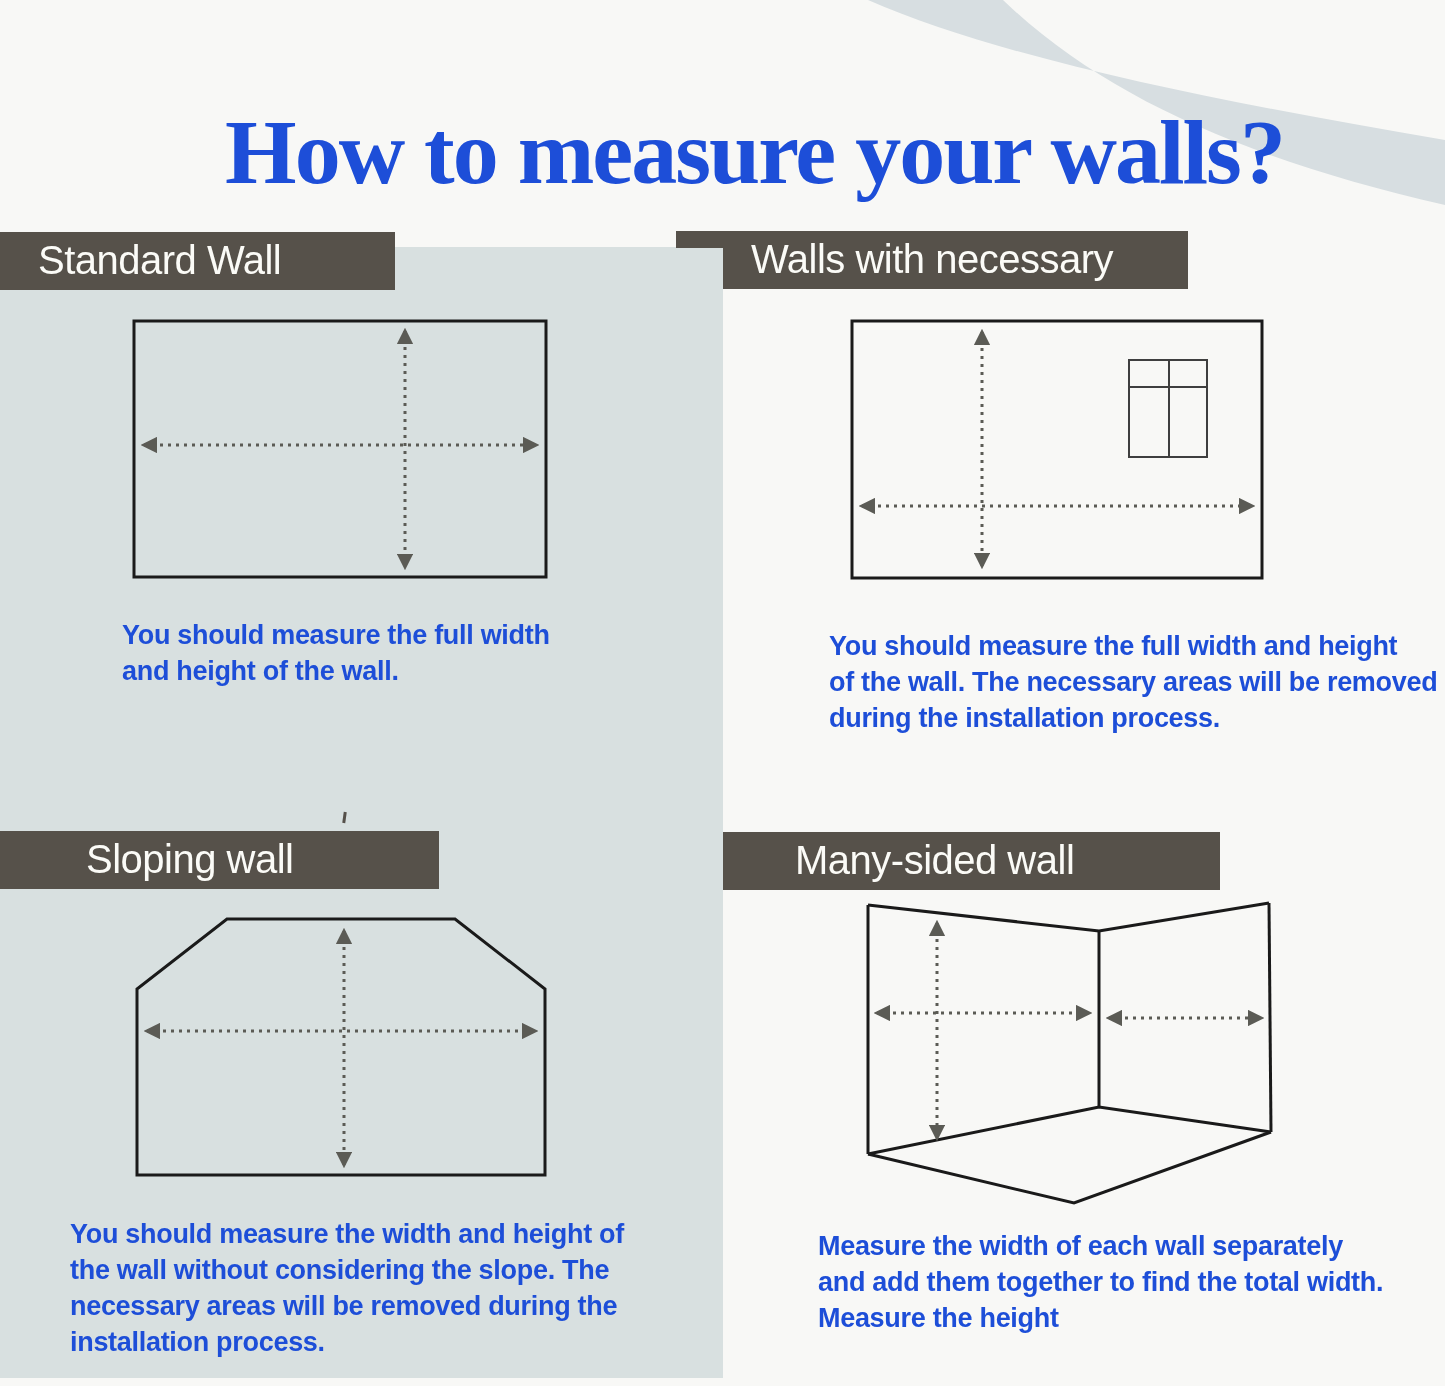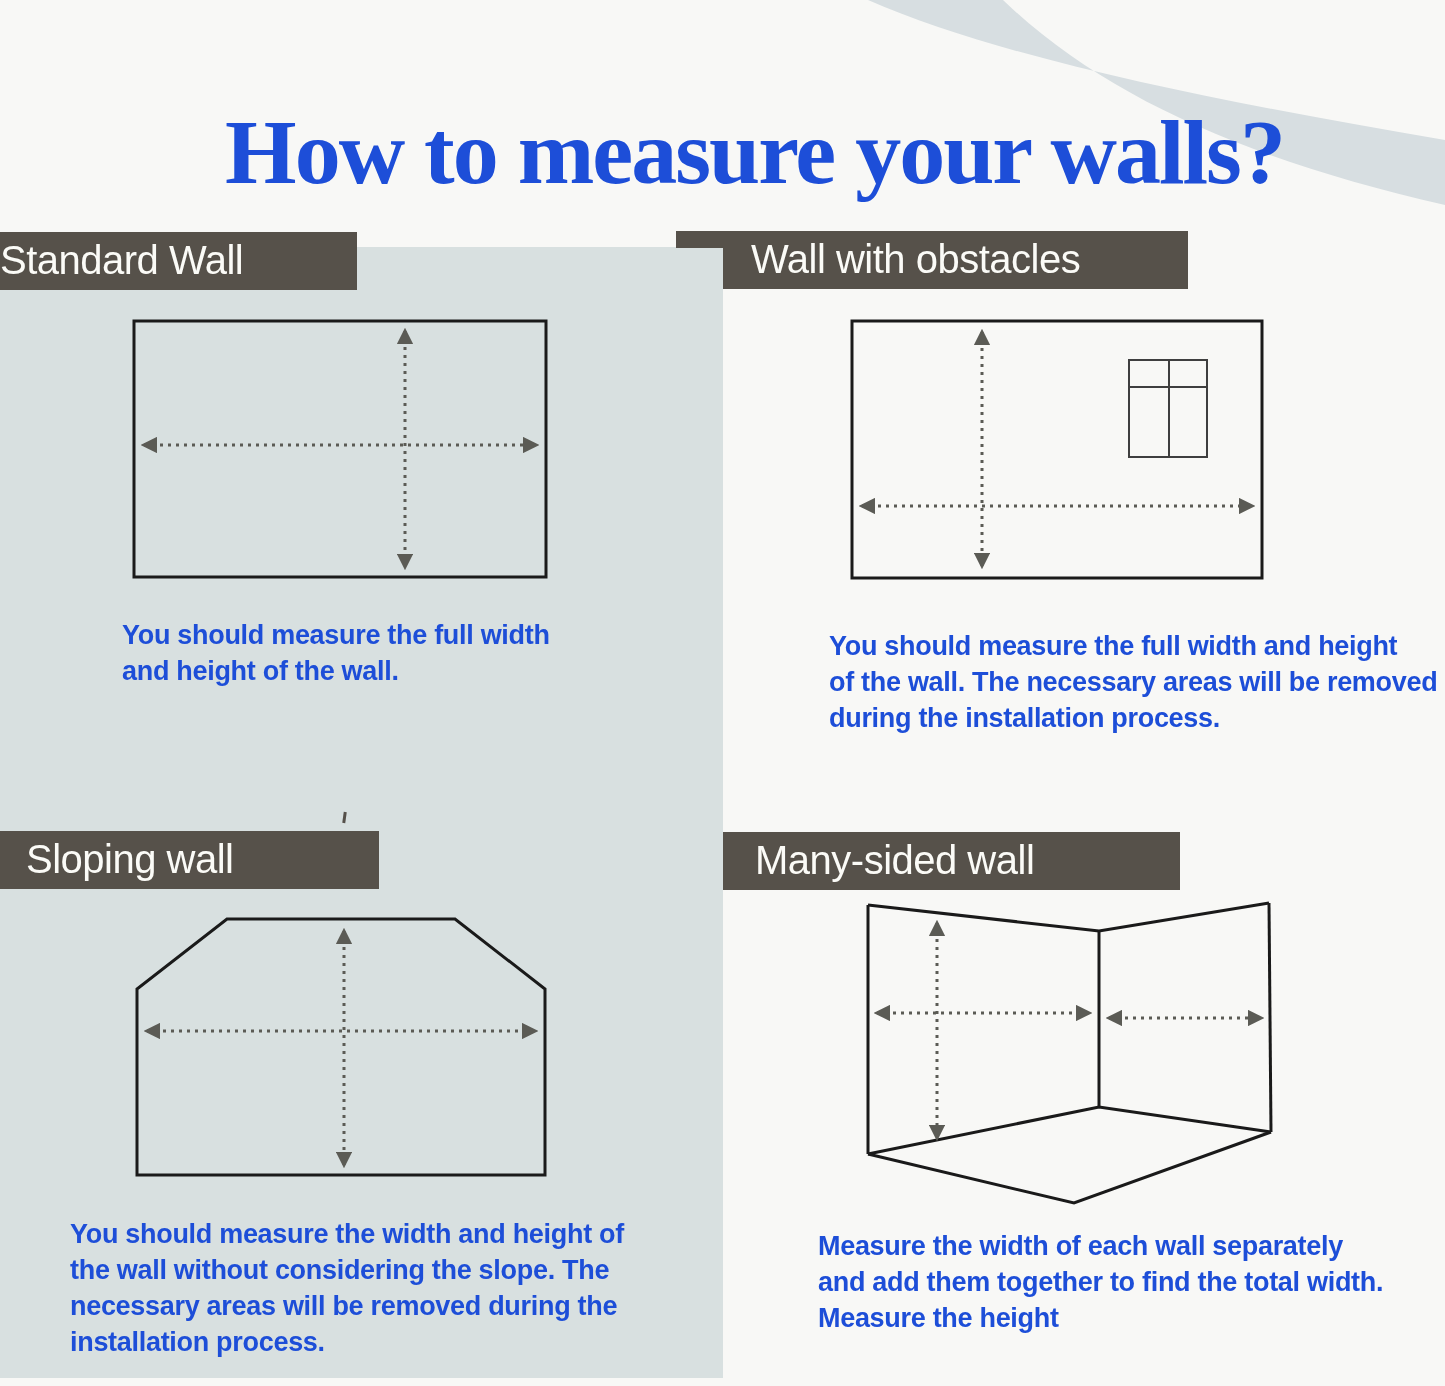--- a/index.html
+++ b/index.html
@@ -19,25 +19,25 @@
 
   
   .blue-panel{position:absolute;left:0;top:247px;width:723px;height:1131px;background:#d8e0e0;z-index:0;}
 
   
   .hdr{
     position:absolute;height:58px;background:#56514a;z-index:3;
     color:#fbfbf7;font-size:40px;letter-spacing:-0.5px;line-height:56px;
     white-space:nowrap;overflow:hidden;
   }
-  .hdr-standard{left:0;top:232px;width:357px;}
+  .hdr-standard{left:0;top:232px;width:357px;padding-left:38px;}
   .hdr-obstacles{left:723px;top:231px;width:437px;padding-left:28px;box-sizing:content-box;}
   .hdr-obstacles-notch{position:absolute;left:676px;top:231px;width:47px;height:17px;background:#56514a;z-index:3;}
-  .hdr-sloping{left:0;top:831px;width:353px;padding-left:26px;}
-  .hdr-many{left:723px;top:832px;width:425px;padding-left:32px;}
+  .hdr-sloping{left:0;top:831px;width:353px;padding-left:86px;}
+  .hdr-many{left:723px;top:832px;width:425px;padding-left:72px;}
 
   
   .caption{
     position:absolute;z-index:4;color:#1d4ed8;
     font-size:27px;line-height:36px;letter-spacing:-0.3px;font-weight:bold;
     white-space:pre-line;
   }
   .cap-standard{left:122px;top:617px;width:480px;}
   .cap-obstacles{left:785px;top:628px;width:640px;margin-left:44px;}
   .cap-sloping{left:70px;top:1208px;width:610px;margin-top:8px;}
@@ -63,21 +63,21 @@
              C 1250 160, 1105 98, 1003 0
              Z" fill="#d7dee1"></path>
   </svg>
 
   <div class="blue-panel"></div>
 
   <h1 class="page-title">How to measure your walls?</h1>
 
   <div class="hdr hdr-standard">Standard Wall</div>
   <div class="hdr-obstacles-notch"></div>
-  <div class="hdr hdr-obstacles">Wall with obstacles</div>
+  <div class="hdr hdr-obstacles">Walls with necessary</div>
   <div class="hdr hdr-sloping">Sloping wall</div>
   <div class="hdr hdr-many">Many-sided wall</div>
 
   <div class="stray-mark"></div>
 
   <svg class="diagram svg-standard" width="440" height="285" viewBox="0 0 440 285">
     <defs>
       <marker id="ah1" viewBox="0 0 10 10" refX="8" refY="5" markerWidth="5.5" markerHeight="5.5" orient="auto-start-reverse">
         <path d="M0,0 L10,5 L0,10 Z" fill="#5b5b55"></path>
       </marker>

